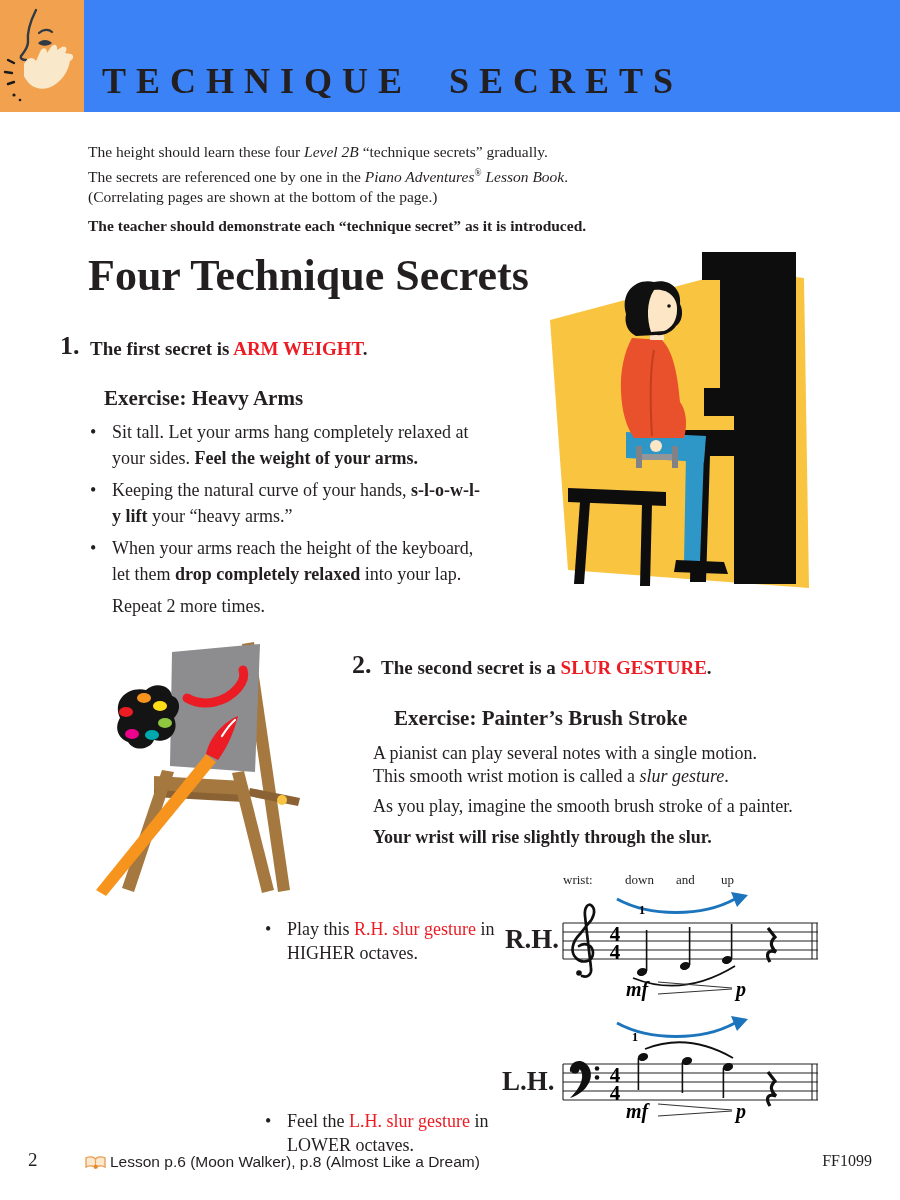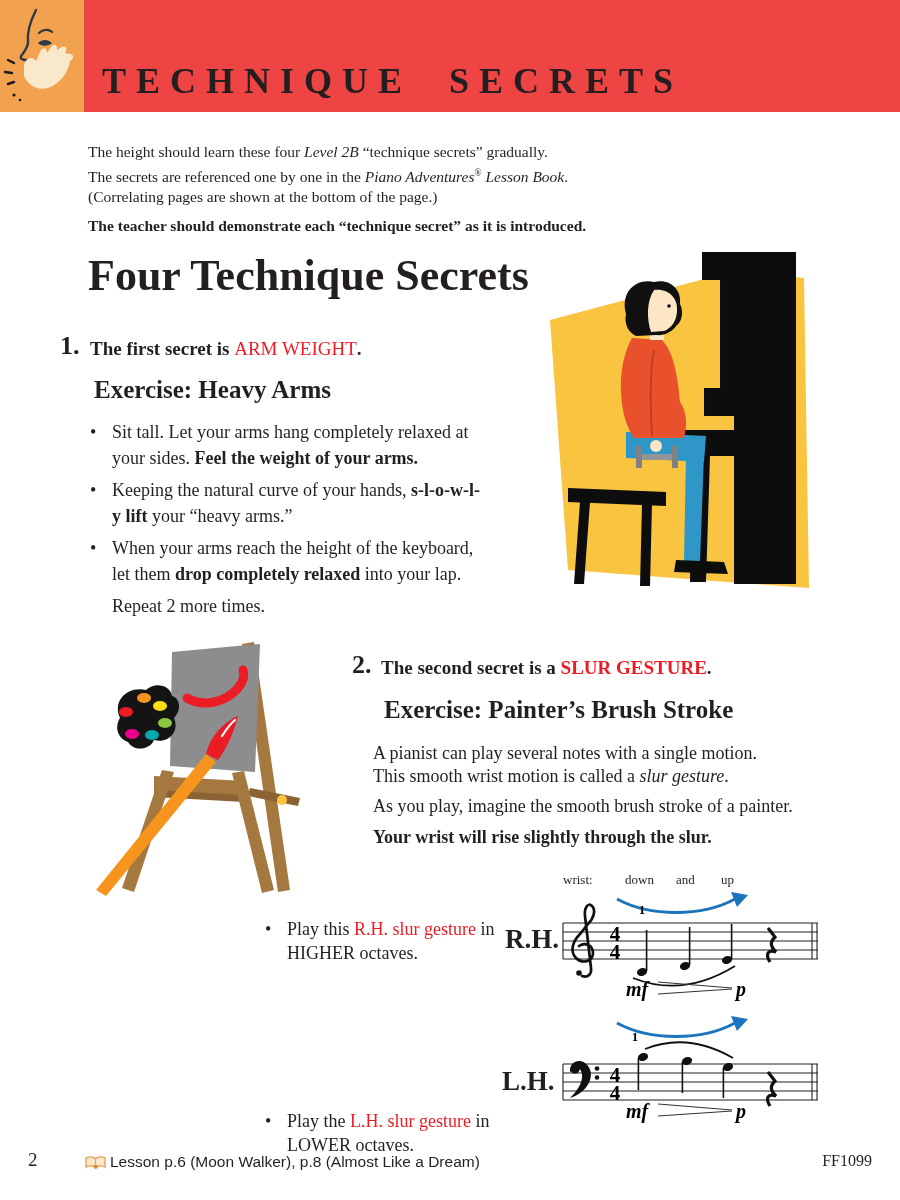--- a/index.html
+++ b/index.html
@@ -1,37 +1,37 @@
 <!DOCTYPE html>
 <html><head>
 <meta charset="utf-8">
 <style>
   html,body{margin:0;padding:0;background:#fff;}
   #page{position:relative;width:900px;height:1200px;background:#ffffff;overflow:hidden;
         font-family:"Liberation Serif",serif;color:#231f20;}
   .abs{position:absolute;}
 
   
-  .banner{left:0;top:0;width:900px;height:112px;background:#ef4444;}
+  .banner{left:0;top:0;width:900px;height:112px;background:#3b82f6;}
   .banner-icon{position:absolute;left:0;top:0;width:84px;height:112px;background:#f2a24e;}
   .banner-title{position:absolute;left:102px;top:60px;margin:0;font-size:36px;font-weight:bold;
                 letter-spacing:10px;word-spacing:18px;color:#231f20;white-space:nowrap;}
 
   
   .intro{left:88px;top:142px;width:600px;font-size:15.5px;line-height:20.5px;}
   .intro p{margin:0;}
   .teacher-note{margin-top:8px !important;font-weight:bold;}
 
   .main-heading{left:88px;top:250px;margin:0;font-size:44px;font-weight:bold;white-space:nowrap;}
 
   .secret-num{font-size:26px;font-weight:bold;}
   .num1{left:60px;top:331px;}
   .statement{font-size:19px;white-space:nowrap;}
   .statement1{left:90px;top:338px;}
-  .exercise-title{margin:6px;font-size:25px;font-weight:bold;white-space:nowrap;}
+  .exercise-title{margin:16px;font-size:21px;font-weight:bold;white-space:nowrap;}
   .exercise1{left:88px;top:370px;}
 
   .bullets1{left:88px;top:420px;width:400px;font-size:18px;line-height:25.5px;}
   .bullet{position:relative;padding-left:24px;margin-bottom:7px;}
   .bullet::before{content:"\2022";position:absolute;left:2px;}
   .repeat-note{padding-left:24px;margin-top:4px;}
 
   .num2{left:352px;top:650px;}
   .statement2{left:381px;top:657px;}
   .exercise2{left:378px;top:690px;}
@@ -75,21 +75,21 @@
   <section class="abs intro">
     <p><span>The height should learn these four </span><span style="font-style: italic;">Level 2B</span><span> “technique secrets” gradually.</span></p>
     <p><span>The secrets are referenced one by one in the </span><span style="font-style: italic;">Piano Adventures</span><span style="vertical-align: super; font-size: 0.6em;">®</span><span style="font-style: italic;"> Lesson Book</span><span>.</span></p>
     <p><span>(Correlating pages are shown at the bottom of the page.)</span></p>
     <p class="teacher-note"><span style="font-weight: bold;">The teacher should demonstrate each “technique secret” as it is introduced.</span></p>
   </section>
 
   <h2 class="abs main-heading">Four Technique Secrets</h2>
 
   <span class="abs secret-num num1">1.</span>
-  <span class="abs statement statement1"><span style="font-weight: bold;">The first secret is </span><span style="font-weight: normal; color: rgb(236, 28, 36);">ARM WEIGHT</span><span style="font-weight: bold;">.</span></span>
+  <span class="abs statement statement1"><span style="font-weight: bold;">The first secret is </span><span style="font-weight: bold; color: rgb(236, 28, 36);">ARM WEIGHT</span><span style="font-weight: bold;">.</span></span>
   <h3 class="abs exercise-title exercise1">Exercise: Heavy Arms</h3>
 
   <div class="abs bullets1">
     <div class="bullet"><span>Sit tall. Let your arms hang completely relaxed at your sides. </span><span style="font-weight: bold;">Feel the weight of your arms.</span></div>
     <div class="bullet"><span>Keeping the natural curve of your hands, </span><span style="font-weight: bold;">s-l-o-w-l-y lift</span><span> your “heavy arms.”</span></div>
     <div class="bullet"><span>When your arms reach the height of the keyboard, let them </span><span style="font-weight: bold;">drop completely relaxed</span><span> into your lap.</span></div>
     <div class="repeat-note">Repeat 2 more times.</div>
   </div>
 
   <svg class="abs" style="left:538px;top:240px;" width="272" height="352" viewBox="0 0 272 352">
@@ -199,21 +199,21 @@
       <line x1="100" y1="84" x2="174" y2="90"></line>
         <line x1="100" y1="96" x2="174" y2="91"></line>
     </g>
   </svg>
 
   <svg class="abs" style="left:612px;top:1016px;" width="140" height="28" viewBox="0 0 140 28">
     <path d="M5,7 C38,25 90,25 123,7" fill="none" stroke="#1c75bc" stroke-width="3"></path>
     <polygon points="119,0 136,3 125,15" fill="#1c75bc"></polygon>
   </svg>
 
-  <div class="abs bullet note-bullet" style="left:263px;top:1056px;"><span>Play the </span><span style="color: rgb(236, 28, 36);">L.H. slur gesture</span><span> in LOWER octaves.</span></div>
+  <div class="abs bullet note-bullet" style="left:263px;top:1056px;"><span>Feel the </span><span style="color: rgb(236, 28, 36);">L.H. slur gesture</span><span> in LOWER octaves.</span></div>
   <span class="abs hand-label" style="left:502px;top:1066px;">L.H.</span>
 
   <svg class="abs" style="left:558px;top:1030px;" width="266" height="100" viewBox="0 0 266 100">
     <g stroke="#231f20" stroke-width="1.1">
       <line x1="5" y1="34" x2="260" y2="34"></line>
         <line x1="5" y1="43" x2="260" y2="43"></line>
       <line x1="5" y1="52" x2="260" y2="52"></line>
         <line x1="5" y1="61" x2="260" y2="61"></line>
       <line x1="5" y1="70" x2="260" y2="70"></line>
       <line x1="5" y1="34" x2="5" y2="70"></line>

